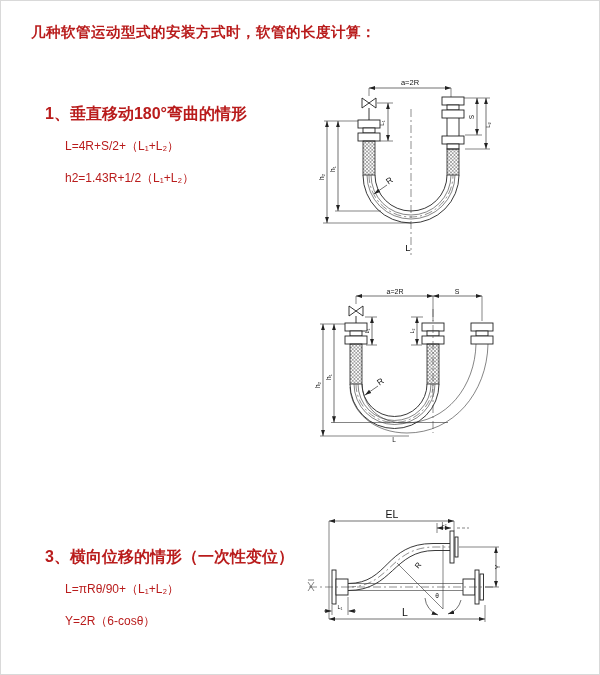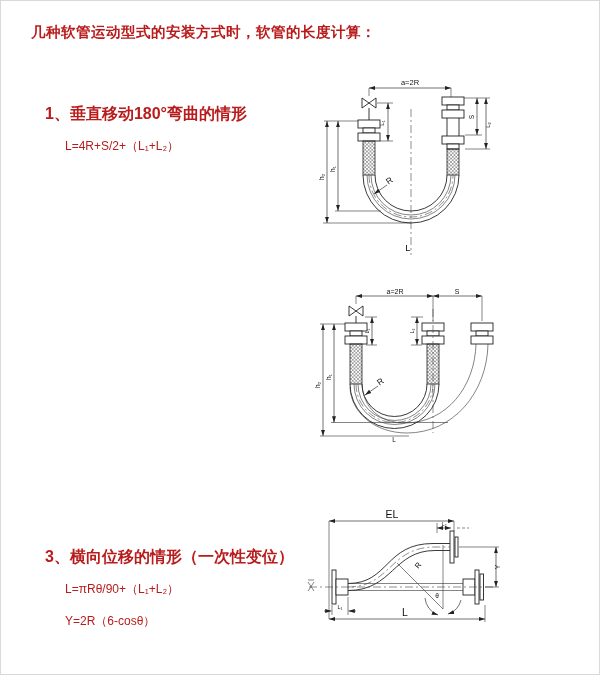--- a/index.html
+++ b/index.html
@@ -34,20 +34,21 @@
 </head>
 <body>
 
 <div class="page">
 
   <div class="title">几种软管运动型式的安装方式时，软管的长度计算：</div>
 
   <div class="sec sec1">
     <div class="heading">1、垂直移动180°弯曲的情形</div>
     <div class="formula">L=4R+S/2+（L₁+L₂）</div>
+    <div class="formula">h2=1.43R+1/2（L₁+L₂）</div>
   </div>
 
 
   <div class="sec sec3">
     <div class="heading">3、横向位移的情形（一次性变位）</div>
     <div class="formula">L=πRθ/90+（L₁+L₂）</div>
     <div class="formula">Y=2R（6-cosθ）</div>
   </div>
 
   <svg class="diag d1" width="290" height="198" viewBox="0 0 290 198">

